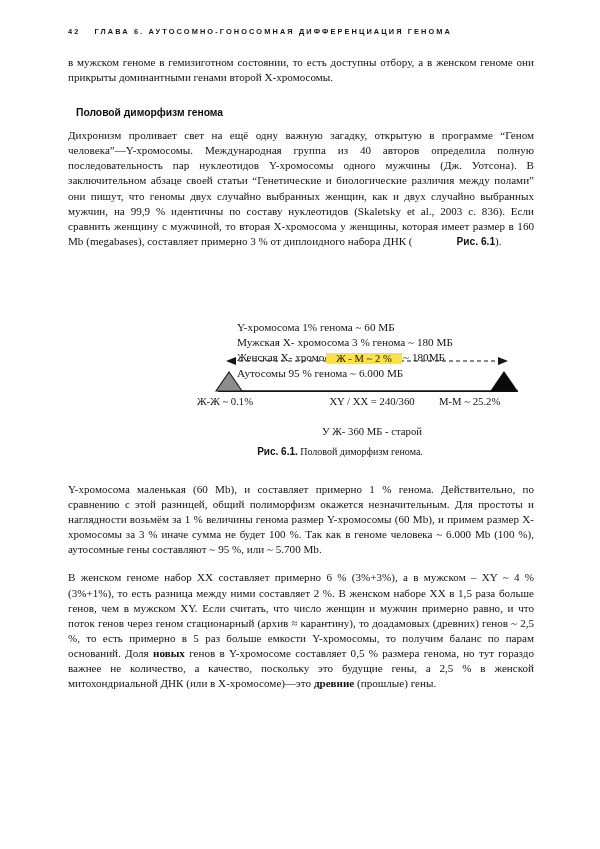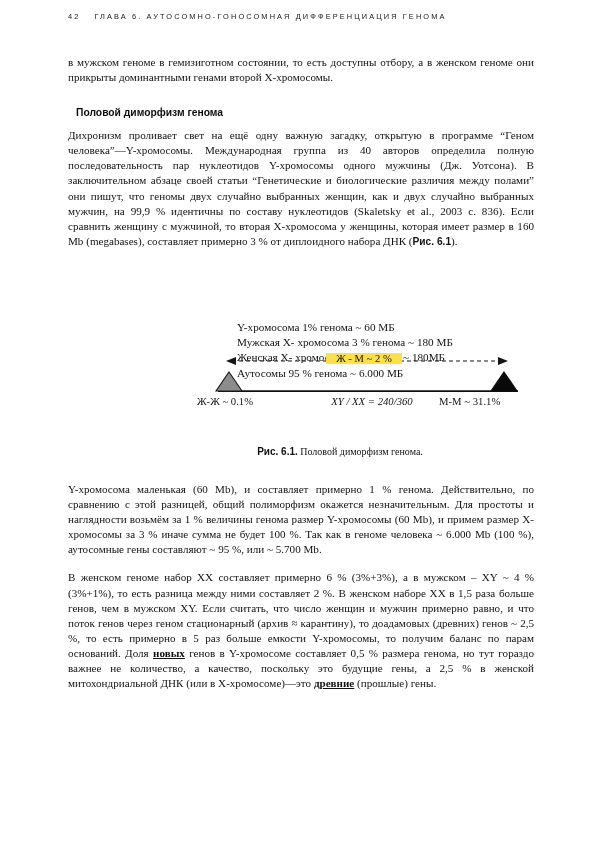--- a/index.html
+++ b/index.html
@@ -20,24 +20,24 @@
     left: 0; top: 0;
     width: 600px;
     height: 849px;
     background: #ffffff;
   }
 
   
   .running-head {
     position: absolute;
     left: 68px;
-    top: 12px;
+    top: 27px;
     width: 480px;
     font-family: "Liberation Sans", sans-serif;
-    font-weight: normal;
+    font-weight: bold;
     font-size: 7.4px;
     letter-spacing: 2.1px;
     color: #151515;
     white-space: nowrap;
   }
   .running-head .folio {
     margin-right: 14px;
   }
 
   
@@ -63,25 +63,26 @@
     height: 13px;
   }
   h2.section-title {
     margin: 8px;
     font-family: "Liberation Sans", sans-serif;
     font-size: 10.3px;
     font-weight: bold;
     line-height: 14px;
     color: #0d0d0d;
   }
-  b, strong { font-weight: bold; text-decoration: underline; }
+  b, strong { font-weight: bold; }
   .sans-bold {
     font-family: "Liberation Sans", sans-serif;
     font-weight: bold;
     font-size: 10.2px;
+    margin-left: 44px;
   }
 
   
   .figure {
     position: absolute;
     left: 0;
     top: 252px;
     width: 600px;
     height: 195px;
   }
@@ -137,21 +138,21 @@
   }
 
   
   .lbl {
     position: absolute;
     font-size: 10.7px;
     color: #131313;
     white-space: nowrap;
   }
   .lbl-left   { left: 157px; top: 127px; }
-  .lbl-mid    { left: 242px; top: 127px; width: 180px; text-align: center; font-style: italic; }
+  .lbl-mid    { left: 242px; top: 127px; width: 180px; text-align: center; }
   .lbl-right  { left: 399px; top: 127px; }
   .lbl-note1  { left: 202px; top: 142px; width: 260px; text-align: center; }
   .lbl-note2  { left: 202px; top: 157px; width: 260px; text-align: center; }
 
   
   .content-lower {
     position: absolute;
     left: 68px;
     top: 482px;
     width: 466px;
@@ -198,21 +199,22 @@
       </g>
 
       <line x1="178" y1="43.2" x2="478" y2="43.2" stroke="#111111" stroke-width="1.7"></line>
 
       <polygon points="189,24 202,43 176,43" fill="#8c8c8c" stroke="#1a1a1a" stroke-width="1.1"></polygon>
       <polygon points="464,24 477,43 451,43" fill="#0a0a0a" stroke="#0a0a0a" stroke-width="1.1"></polygon>
     </svg>
 
     <div class="lbl lbl-left">Ж-Ж ~ 0.1%</div>
     <div class="lbl lbl-mid">XY / XX = 240/360</div>
-    <div class="lbl lbl-right">М-М ~ 31.1%</div>
+    <div class="lbl lbl-right">М-М ~ 25.2%</div>
+    <div class="lbl lbl-note2">У Ж- 360 МБ - старой</div>
 
     <figcaption class="fig-caption"><span class="cap-num">Рис. 6.1.</span><span class="cap-text"> Половой диморфизм генома.</span></figcaption>
   </figure>
 
   <div class="content-lower">
     <p class="body">Y-хромосома маленькая (60 Mb), и составляет примерно 1 % генома. Действительно, по сравнению с этой разницей, общий полиморфизм окажется незначительным. Для простоты и наглядности возьмём за 1 % величины генома размер Y-хромосомы (60 Mb), и примем размер Х-хромосомы за 3 % иначе сумма не будет 100 %. Так как в геноме человека ~ 6.000 Mb (100 %), аутосомные гены составляют ~ 95 %, или ~ 5.700 Mb.</p>
 
     <div class="gap-par"></div>
 
     <p class="body"><span>В женском геноме набор ХХ составляет примерно 6 % (3%+3%), а в мужском – XY ~ 4 % (3%+1%), то есть разница между ними составляет 2 %. В женском наборе ХХ в 1,5 раза больше генов, чем в мужском XY. Если считать, что число женщин и мужчин примерно равно, и что поток генов через геном стационарный (архив ≈ карантину), то доадамовых (древних) генов ~ 2,5 %, то есть примерно в 5 раз больше емкости Y-хромосомы, то получим баланс по парам оснований. Доля </span><b>новых</b><span> генов в Y-хромосоме составляет 0,5 % размера генома, но тут гораздо важнее не количество, а качество, поскольку это будущие гены, а 2,5 % в женской митохондриальной ДНК (или в Х-хромосоме)—это </span><b>древние</b><span> (прошлые) гены.</span></p>

